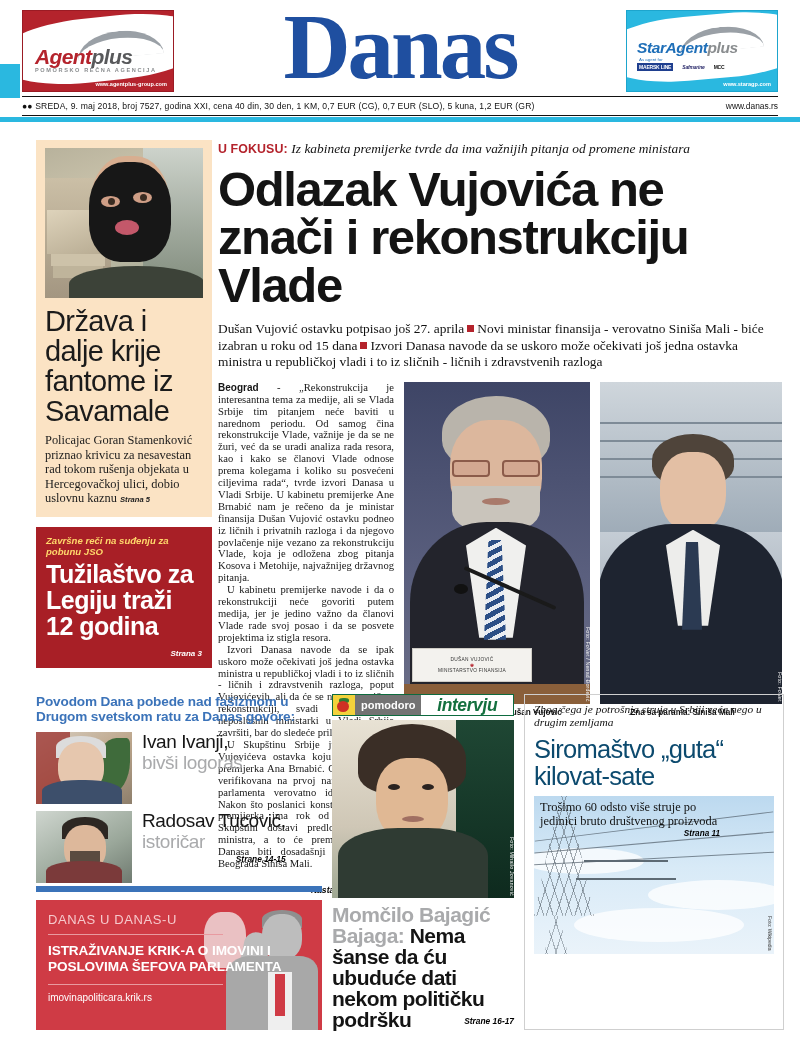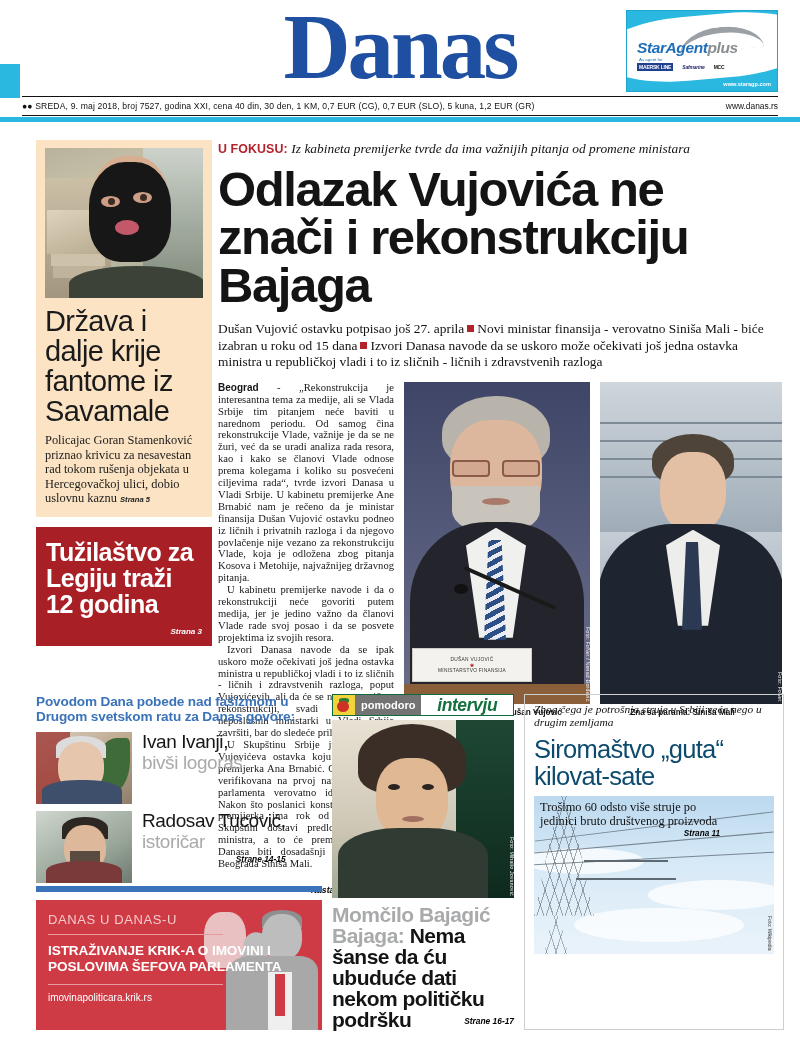--- a/index.html
+++ b/index.html
@@ -333,20 +333,29 @@
   .br-pg { text-align: right; font-size: 8.2px; font-weight: 700; font-style: italic; }
   .pyl-credit { position:absolute; right:1px; bottom:3px; font-size:5px; color:#3a3a3a; writing-mode: vertical-rl;}
 </style>
 </head>
 <body>
 
 <div class="page">
 
   <div class="masthead">
 
+    <div class="ad-left">
+      <div class="swoosh-w"></div>
+      <div class="swoosh-g"></div>
+      <div class="ap-name">
+        <span class="a1">Agent</span><span class="a2">plus</span>
+      </div>
+      <div class="ap-sub">POMORSKO REČNA AGENCIJA</div>
+      <div class="ap-url">www.agentplus-group.com</div>
+    </div>
 
     <div class="logo-danas">Danas</div>
 
     <div class="ad-right">
       <div class="swoosh-w2"></div>
       <div class="swoosh-g2"></div>
       <div class="sa-name">
         <span class="s1">StarAgent</span><span class="s2">plus</span>
       </div>
       <div class="sa-agent">As agent for</div>
@@ -385,43 +394,44 @@
         <div class="shoulder"></div>
       </div>
       <div class="left-headline">Država i dalje krije fantome iz Savamale</div>
       <div class="left-deck">
         <span>Policajac Goran Stamenković priznao krivicu za nesavestan rad tokom rušenja objekata u Hercegovačkoj ulici, dobio uslovnu kaznu</span>
         <span class="pg-ref">Strana 5</span>
       </div>
     </div>
 
     <div class="red-box">
+      <div class="red-kicker">Završne reči na suđenju za pobunu JSO</div>
       <div class="red-title">Tužilaštvo za Legiju traži 12 godina</div>
       <div class="red-pg">Strana 3</div>
       <div style="clear:both"></div>
     </div>
   </div>
 
   <div class="main-story">
     <div class="fokus-line">
       <span class="fokus-tag">U FOKUSU:</span>
       <span class="fokus-text">Iz kabineta premijerke tvrde da ima važnijih pitanja od promene ministara</span>
     </div>
 
-    <h1 class="main-headline">Odlazak Vujovića ne znači i rekonstrukciju Bajaga</h1>
+    <h1 class="main-headline">Odlazak Vujovića ne znači i rekonstrukciju Vlade</h1>
 
     <div class="main-deck">
       <span>Dušan Vujović ostavku potpisao još 27. aprila</span><span class="sq"></span><span>Novi ministar finansija - verovatno Siniša Mali - biće izabran u roku od 15 dana</span><span class="sq"></span><span>Izvori Danasa navode da se uskoro može očekivati još jedna ostavka ministra u republičkoj vladi i to iz sličnih - ličnih i zdravstvenih razloga</span>
     </div>
 
     <div class="story-grid">
 
       <div class="story-text">
         <p class="first"><b>Beograd</b> <span>- „Rekonstrukcija je interesantna tema za medije, ali se Vlada Srbije tim pitanjem neće baviti u narednom periodu. Od samog čina rekonstrukcije Vlade, važnije je da se ne žuri, već da se uradi analiza rada resora, kao i kako se članovi Vlade odnose prema kolegama i koliko su posvećeni ciljevima rada“, tvrde izvori Danasa u Vladi Srbije. U kabinetu premijerke Ane Brnabić nam je rečeno da je ministar finansija Dušan Vujović ostavku podneo iz ličnih i privatnih razloga i da njegovo povlačenje nije vezano za rekonstrukciju Vlade, koja je odložena zbog pitanja Kosova i Metohije, najvažnijeg državnog pitanja.</span></p>
-        <p>U kabinetu premijerke navode i da o rekonstrukciji neće govoriti putem medija, jer je jedino važno da članovi Vlade rade svoj posao i da se posvete projektima iz svojih resora.</p>
+        <p>U kabinetu premijerke navode i da o rekonstrukciji neće govoriti putem medija, jer je jedino važno da članovi Vlade rade svoj posao i da se posvete projektima iz stigla resora.</p>
         <p>Izvori Danasa navode da se ipak uskoro može očekivati još jedna ostavka ministra u republičkoj vladi i to iz sličnih - ličnih i zdravstvenih razloga, poput Vujovićevih, ali da će se na tome priča o rekonstrukciji, svadi i smenama neposlušnih ministarki u Vladi Srbije završiti, bar do sledeće prilike.</p>
         <p>U Skupštinu Srbije juče je stigla Vujovićeva ostavka koju je prosledila premijerka Ana Brnabić. Ostavka će biti verifikovana na prvoj narednoj sednici parlamenta verovatno iduće sedmice. Nakon što poslanici konstatuju ostavku, premijerka ima rok od 15 dana da Skupštini dostavi predlog za novog ministra, a to će prema saznanjima Danasa biti dosadašnji gradonačelnik Beograda Siniša Mali.</p>
         <div class="byline">M. R. M.</div>
         <div class="cont-note">Nastavak na strani 4</div>
       </div>
 
       <div class="photo-col">
         <div class="news-photo ph-vuj">
           <div class="hair"></div>
           <div class="face"></div>

